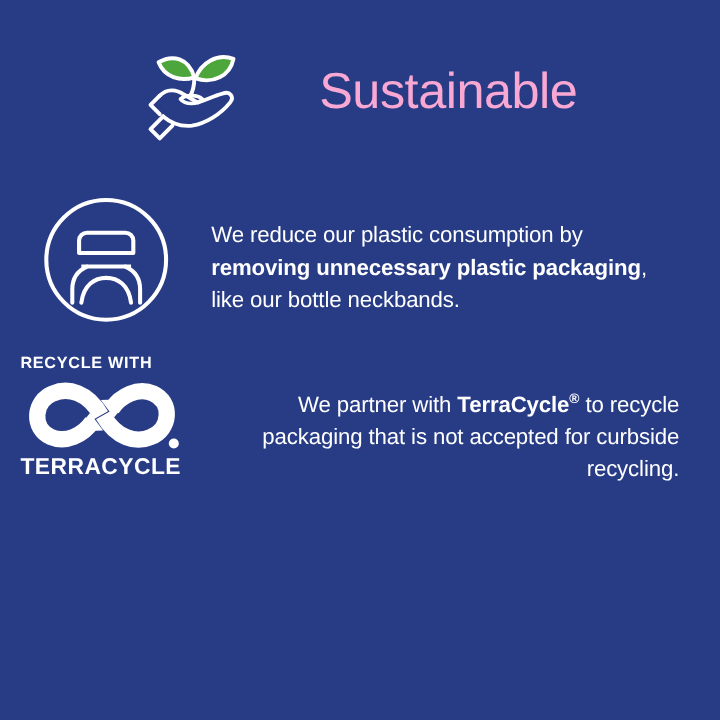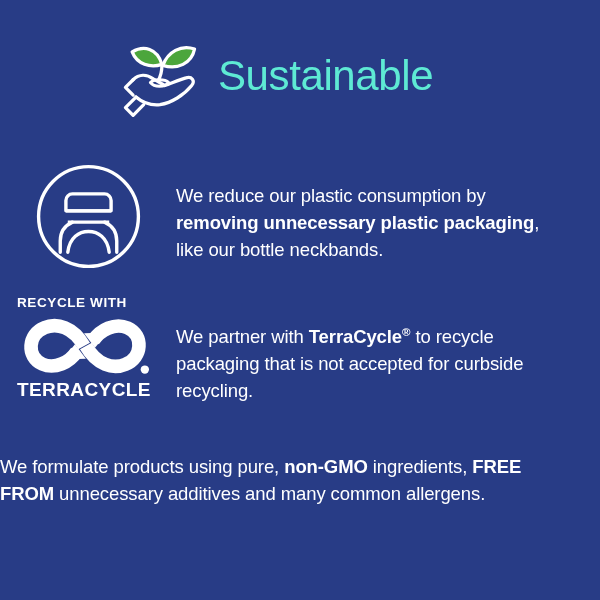--- a/index.html
+++ b/index.html
@@ -39,26 +39,27 @@
     height: 96px;
     flex: 0 0 96px;
     margin-right: 10px;
   }
   .header-titles {
     display: block;
     padding-top: 2px;
   }
   .header-line {
     display: block;
-    color: #5eead4;
+    color: #f9a8d4;
     font-size: 42px;
     line-height: 45px;
     font-weight: 400;
     letter-spacing: -0.4px;
     white-space: nowrap;
+    margin-left: 48px;
   }
 
   
   .rows {
     position: absolute;
     left: 0;
     top: 160px;
     width: 600px;
   }
   .row {
@@ -89,21 +90,21 @@
   }
   .row-text sup {
     font-size: 0.62em;
     vertical-align: super;
     line-height: 0;
   }
 
   .row-1 { height: 135px; }
   .row-1 .row-text { padding-top: 22px; }
   .row-2 { height: 142px; }
-  .row-2 .row-text { padding-top: 28px; }
+  .row-2 .row-text { padding-top: 28px; text-align: right; }
   .row-3 { height: 140px; }
   .row-3 .row-text { padding-top: 16px; }
 
   
   .tc-lockup {
     display: flex;
     flex-direction: column;
     align-items: flex-start;
     justify-content: center;
     width: 142px;
@@ -216,19 +217,16 @@
           </div>
           <div class="tc-bottom">TERRACYCLE</div>
         </div>
       </div>
       <div class="row-text">
         <span>We partner with <b>TerraCycle</b><b><sup>®</sup></b> to recycle packaging that is not accepted for curbside recycling.</span>
       </div>
     </div>
 
     <div class="row row-3">
-      <div class="row-text">
-        <span>We formulate products using pure, <b>non-GMO</b> ingredients, <b>FREE FROM</b> unnecessary additives and many common allergens.</span>
-      </div>
     </div>
 
   </div>
 </div>
 
 </body></html>

